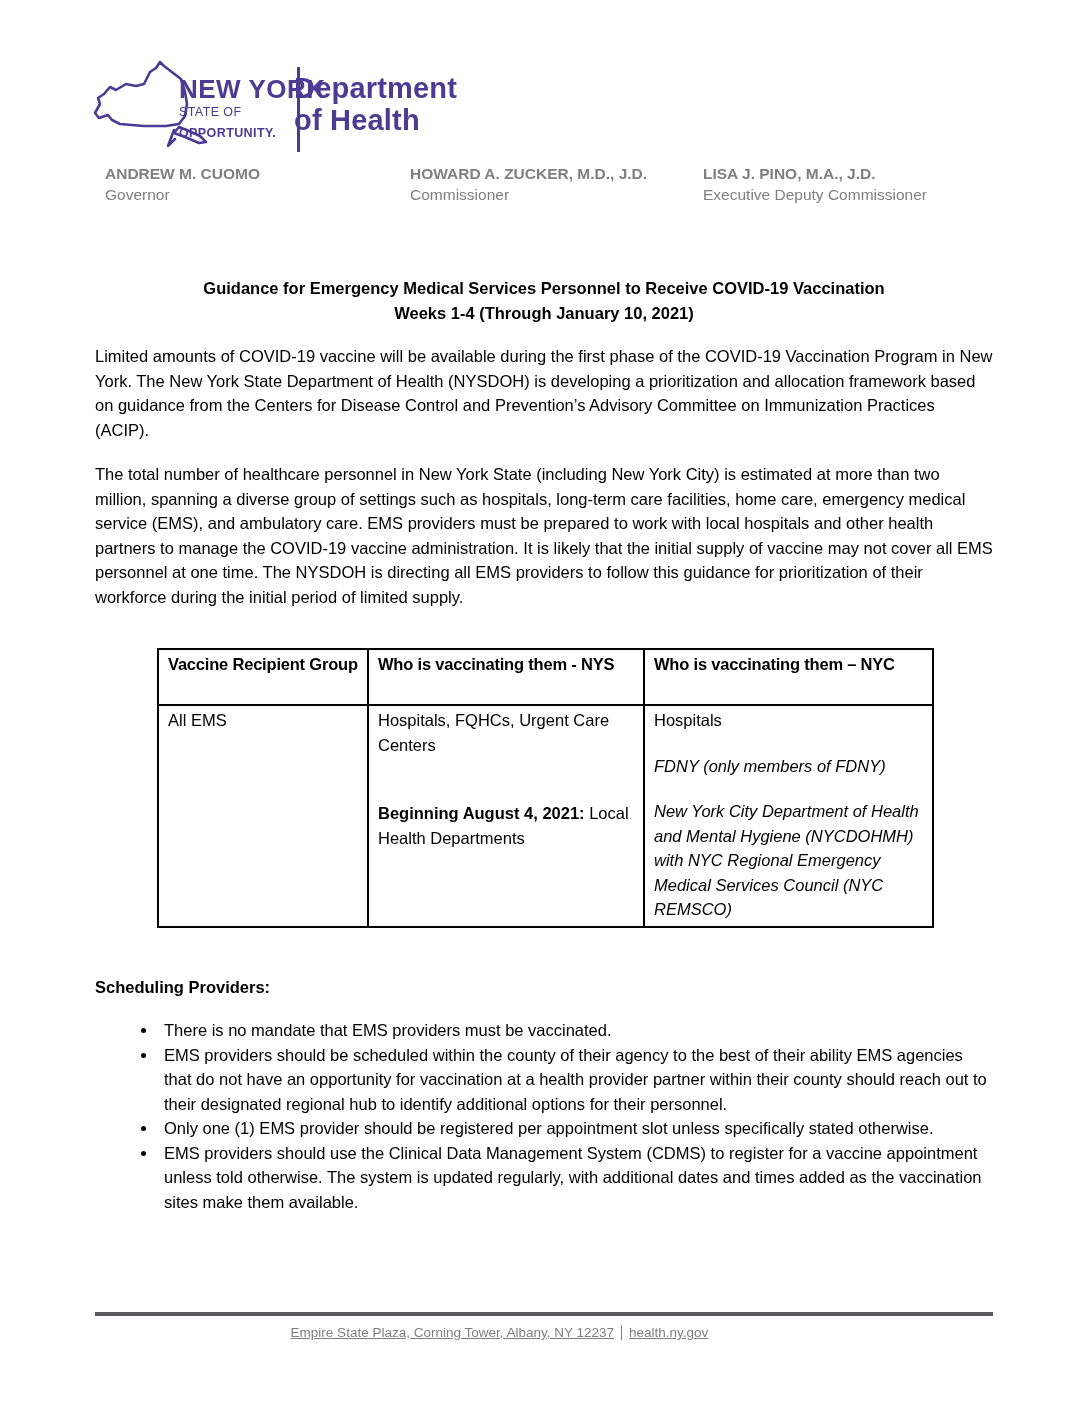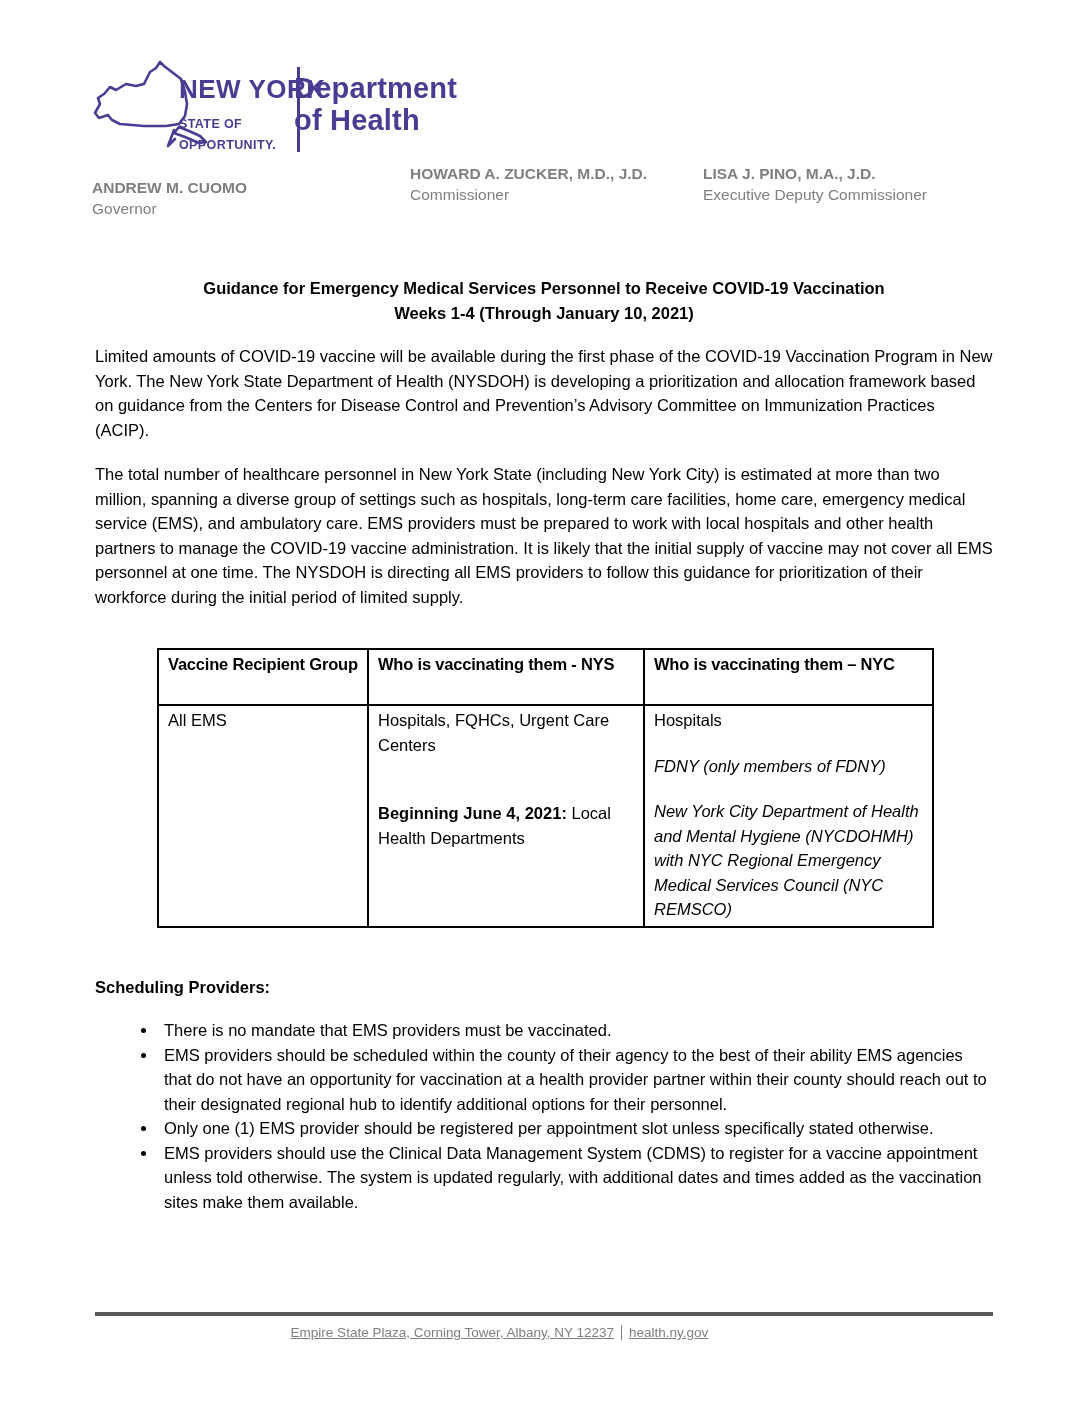--- a/index.html
+++ b/index.html
@@ -10,29 +10,29 @@
     background:#ffffff;
     font-family:"Liberation Sans", sans-serif;
     color:#000;
     overflow:hidden;
   }
 
   
   .state-svg { position:absolute; left:86px; top:54px; }
   .brand { position:absolute; left:179px; top:76px; color:#4b3b92; }
   .brand-ny { font-size:26px; font-weight:bold; letter-spacing:0.5px; line-height:26px; }
-  .brand-so { font-size:12.5px; font-weight:700; letter-spacing:0.4px; line-height:14px; margin-top:15px; }
+  .brand-so { font-size:12.5px; font-weight:400; letter-spacing:0.4px; line-height:14px; margin-top:3px; }
   .brand-opp { font-size:12.5px; font-weight:bold; letter-spacing:0.4px; line-height:14px;margin-top:7px; }
   .logo-bar { position:absolute; left:297px; top:67px; width:3px; height:85px; background:#4b3b92; }
   .dept { position:absolute; left:294px; top:72px; color:#4b3b92; font-size:29px; font-weight:bold; line-height:32px; letter-spacing:0.2px; }
 
   .official { position:absolute; top:163px; color:#7f7f7f; line-height:21px; }
   .official .name { font-weight:bold; font-size:15.5px; }
   .official .role { font-size:15.5px; }
-  .official.o1 { left:92px;margin-top:14px; }
+  .official.o1 { left:105px; }
   .official.o2 { left:410px; }
   .official.o3 { left:703px; }
 
   
   .doc-body { position:absolute; left:95px; top:270px; width:898px; font-size:16.5px; line-height:24.5px; }
   .doc-title { margin:6px 0 0 0; text-align:center; font-weight:bold; font-size:16.5px; line-height:24.5px; }
   .para { margin:0; }
   .para.p1 { margin-top:19px; }
   .para.p2 { margin-top:20px; }
 
@@ -121,21 +121,21 @@
           <th>Who is vaccinating them – NYC</th>
         </tr>
       </thead>
       <tbody>
         <tr>
           <td>
             <p class="cellp">All EMS</p>
           </td>
           <td>
             <p class="cellp">Hospitals, FQHCs, Urgent Care Centers</p>
-            <p class="cellp gap-two"><strong>Beginning June 4, 2021:</strong><span> Local Health Departments</span></p>
+            <p class="cellp gap-two"><strong>Beginning August 4, 2021:</strong><span> Local Health Departments</span></p>
           </td>
           <td>
             <p class="cellp">Hospitals</p>
             <p class="cellp gap-one">FDNY (only members of FDNY)</p>
             <p class="cellp gap-one">New York City Department of Health and Mental Hygiene (NYCDOHMH) with NYC Regional Emergency Medical Services Council (NYC REMSCO)</p>
           </td>
         </tr>
       </tbody>
     </table>
 

